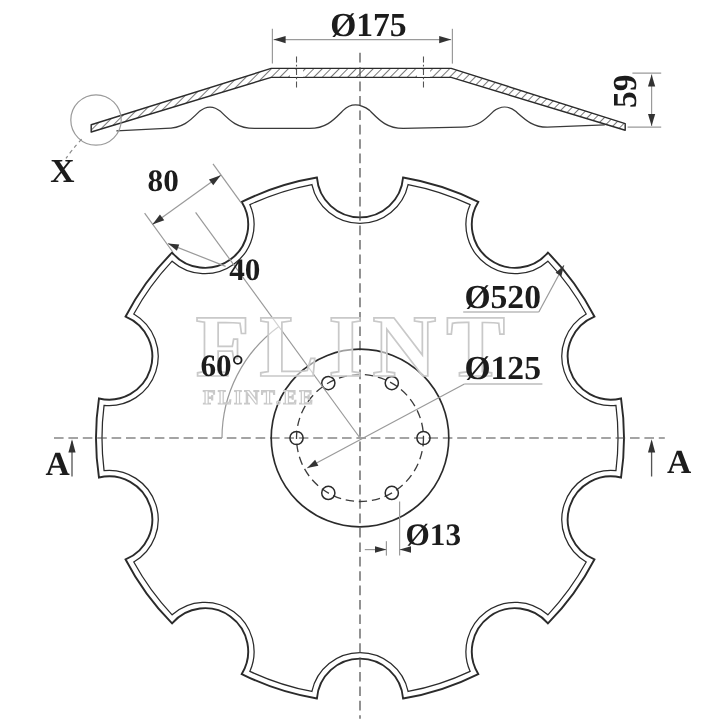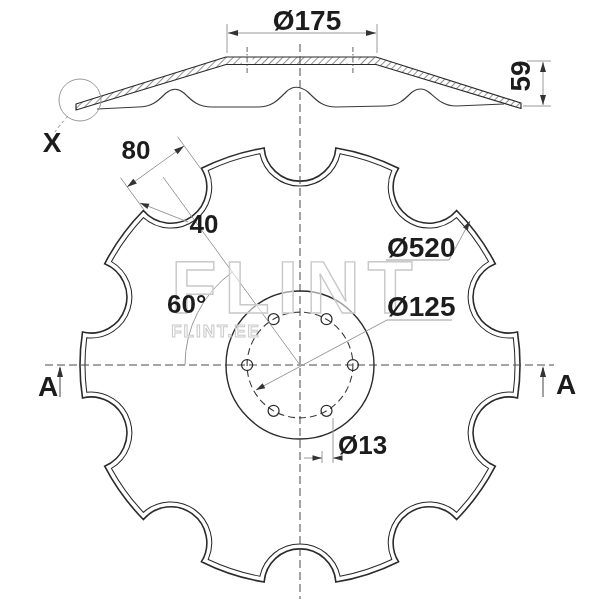--- a/index.html
+++ b/index.html
@@ -1,20 +1,20 @@
 <!DOCTYPE html>
 <html style="--line: #2b2b2b; --thin: #9a9a9a; --text: #1c1c1c; --wm: #c9c9c9; --bg: #ffffff;"><head>
 <meta charset="utf-8">
 <style>
   :root{
     --line:#2b2b2b; --thin:#9a9a9a; --text:#1c1c1c; --wm:#c9c9c9; --bg:#ffffff;
   }
   html,body{margin:0;padding:0;background:#fff;}
   .stage{width:607px;height:600px;background:var(--bg);position:relative;overflow:hidden;
-         font-family:Liberation Sans, sans-serif;}
+         font-family:Liberation Serif, serif;}
   svg{display:block}
   .edge-outer{fill:none;stroke:var(--line);stroke-width:1.6;}
   .edge-inner{fill:none;stroke:var(--line);stroke-width:1.05;}
   .centerline{fill:none;stroke:#4a4a4a;stroke-width:1;stroke-dasharray:8 4;}
   .boltcircle{fill:none;stroke:#3c3c3c;stroke-width:1.1;stroke-dasharray:7 4;}
   .hole{fill:none;stroke:var(--line);stroke-width:1.25;}
   .ccircle{fill:none;stroke:var(--line);stroke-width:1.4;}
   .thin{fill:none;stroke:var(--thin);stroke-width:1;}
   .thin-dark{fill:none;stroke:#555;stroke-width:1.1;}
   .dashlead{fill:none;stroke:#8a8a8a;stroke-width:1;stroke-dasharray:3 3;}

